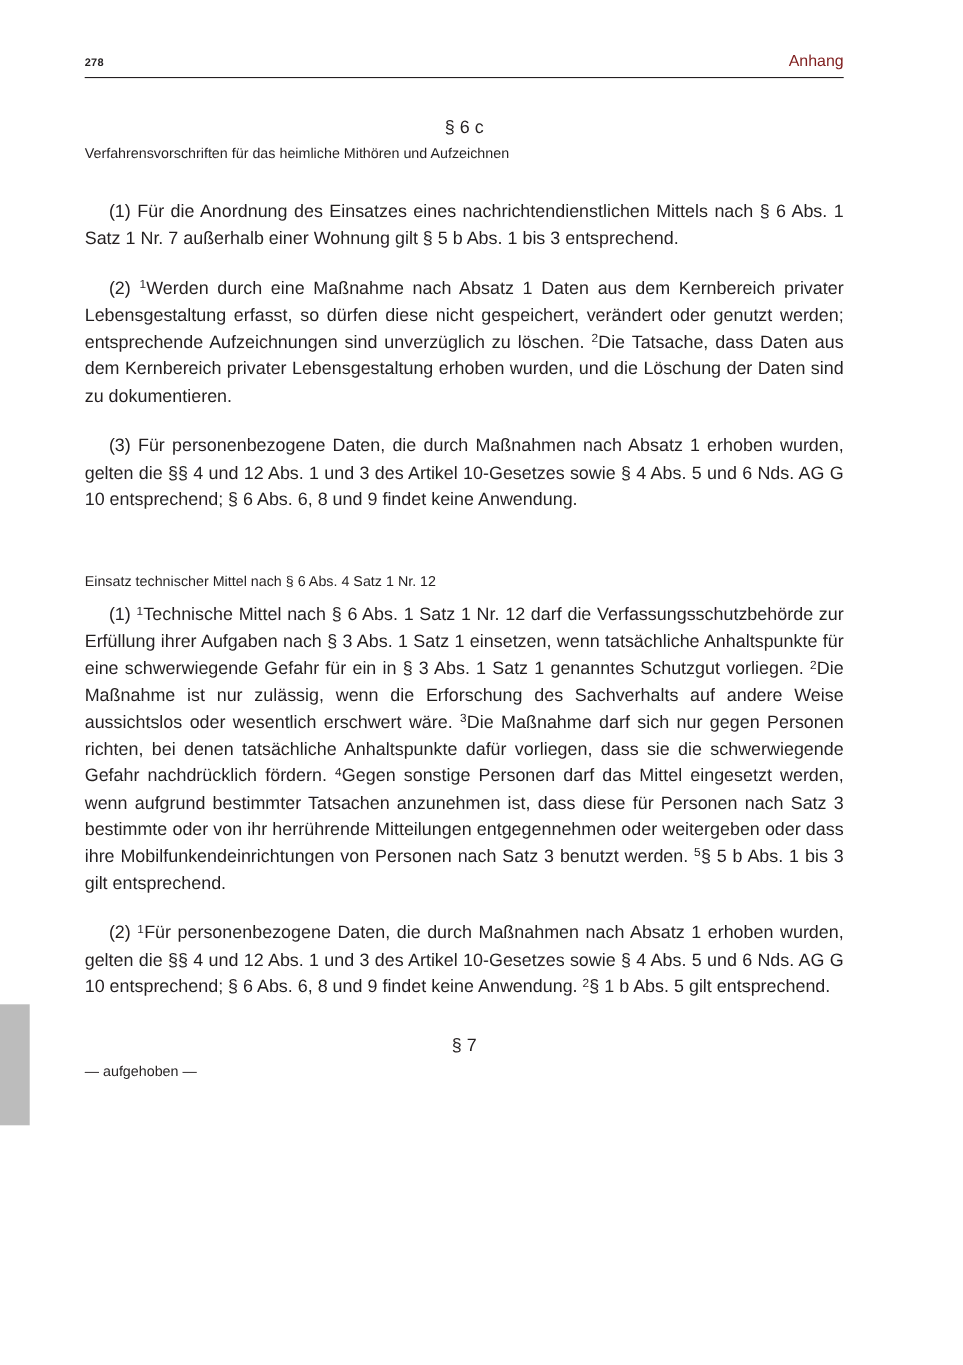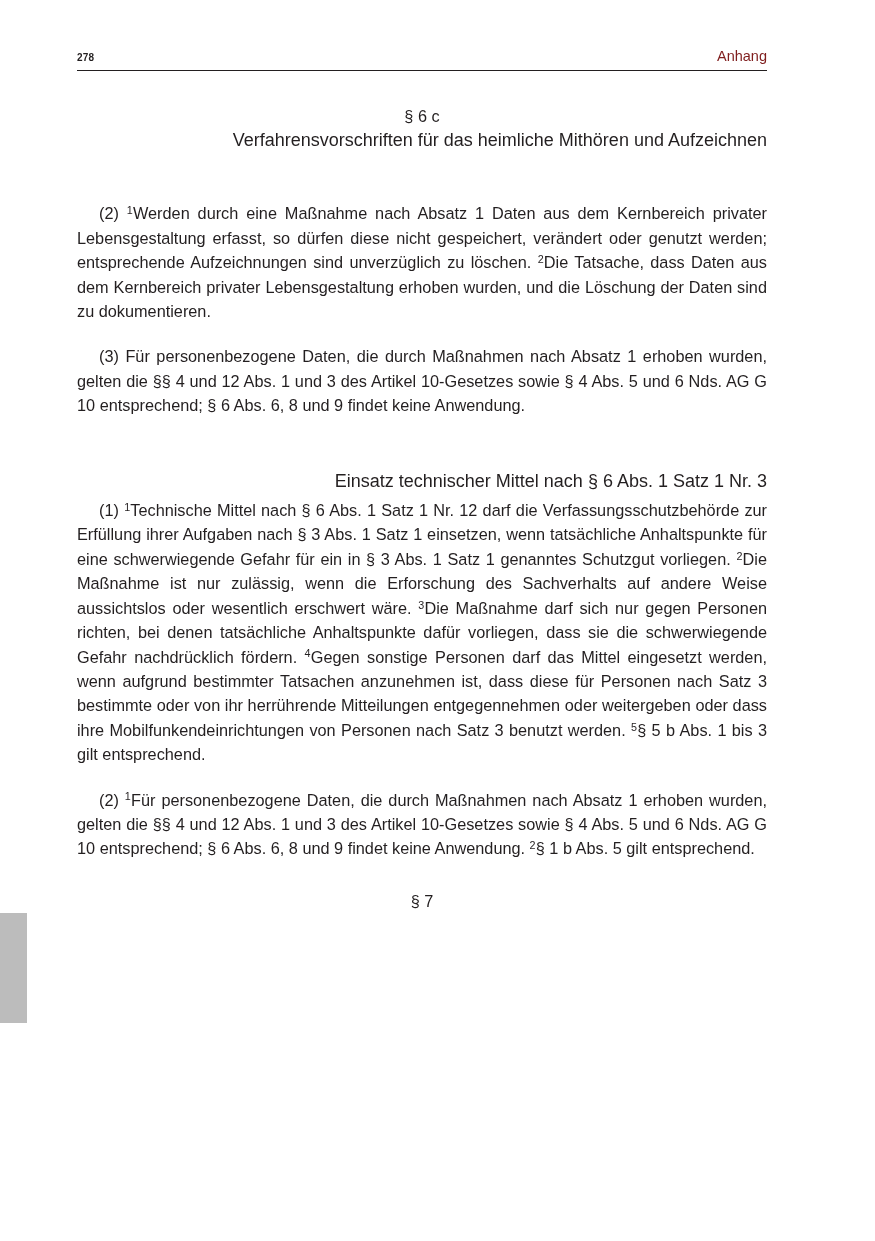--- a/index.html
+++ b/index.html
@@ -64,22 +64,22 @@
   }
 
   .sec-num {
     text-align: center;
     font-size: 16.3px;
     line-height: 24px;
     margin: 0;
     padding: 0;
   }
   .sec-title {
-    text-align: right;
-    font-size: 18px;
+    text-align: left;
+    font-size: 13px;
     line-height: 24.4px;
     margin: 0;
     padding: 0;
   }
 
   p.para {
     text-align: justify;
     text-justify: inter-word;
     font-size: 16.3px;
     line-height: 24.4px;
@@ -118,20 +118,24 @@
     <span class="running-title">Anhang</span>
   </div>
 
   <div class="content">
 
     <div class="sec-num">§ 6 c</div>
     <div class="sec-title">Verfahrensvorschriften für das heimliche Mithören und Aufzeichnen</div>
 
     <div class="sp-after-title"></div>
 
+    <p class="para indent">
+      <span class="nowrap">(1)</span>
+      <span>Für die Anordnung des Einsatzes eines nachrichtendienstlichen Mittels nach § 6 Abs. 1 Satz 1 Nr. 7 außerhalb einer Wohnung gilt § 5 b Abs. 1 bis 3 entsprechend.</span>
+    </p>
 
     <div class="sp-para"></div>
 
     <p class="para indent">
       <span class="nowrap">(2)</span>
       <sup class="sent">1</sup><span>Werden durch eine Maßnahme nach Absatz 1 Daten aus dem Kernbereich privater Lebensgestaltung erfasst, so dürfen diese nicht gespeichert, verändert oder genutzt werden; entsprechende Aufzeichnungen sind unverzüglich zu löschen.</span>
       <sup class="sent">2</sup><span>Die Tatsache, dass Daten aus dem Kernbereich privater Lebensgestaltung erhoben wurden, und die Löschung der Daten sind zu dokumentieren.</span>
     </p>
 
     <div class="sp-para"></div>
@@ -139,21 +143,21 @@
     <p class="para indent">
       <span class="nowrap">(3)</span>
       <span>Für personenbezogene Daten, die durch Maßnahmen nach Absatz 1 erhoben wurden, gelten die §§ 4 und 12 Abs. 1 und 3 des Artikel 10-Gesetzes sowie § 4 Abs. 5 und 6 Nds. AG G 10 entsprechend; § 6 Abs. 6, 8 und 9 findet keine Anwendung.</span>
     </p>
 
     <div class="sp-para"></div>
 
 
     <div class="sp-before-sec"></div>
 
-    <div class="sec-title">Einsatz technischer Mittel nach § 6 Abs. 1 Satz 1 Nr. 3</div>
+    <div class="sec-title">Einsatz technischer Mittel nach § 6 Abs. 4 Satz 1 Nr. 12</div>
 
     <div class="sp-small"></div>
 
     <p class="para indent">
       <span class="nowrap">(1)</span>
       <sup class="sent">1</sup><span>Technische Mittel nach § 6 Abs. 1 Satz 1 Nr. 12 darf die Verfassungsschutzbehörde zur Erfüllung ihrer Aufgaben nach § 3 Abs. 1 Satz 1 einsetzen, wenn tatsächliche Anhaltspunkte für eine schwerwiegende Gefahr für ein in § 3 Abs. 1 Satz 1 genanntes Schutzgut vorliegen.</span>
       <sup class="sent">2</sup><span>Die Maßnahme ist nur zulässig, wenn die Erforschung des Sachverhalts auf andere Weise aussichtslos oder wesentlich erschwert wäre.</span>
       <sup class="sent">3</sup><span>Die Maßnahme darf sich nur gegen Personen richten, bei denen tatsächliche Anhaltspunkte dafür vorliegen, dass sie die schwerwiegende Gefahr nachdrücklich fördern.</span>
       <sup class="sent">4</sup><span>Gegen sonstige Personen darf das Mittel eingesetzt werden, wenn aufgrund bestimmter Tatsachen anzunehmen ist, dass diese für Personen nach Satz 3 bestimmte oder von ihr herrührende Mitteilungen entgegennehmen oder weitergeben oder dass ihre Mobilfunkendeinrichtungen von Personen nach Satz 3 benutzt werden.</span>
       <sup class="sent">5</sup><span>§ 5 b Abs. 1 bis 3 gilt entsprechend.</span>
@@ -163,15 +167,16 @@
 
     <p class="para indent">
       <span class="nowrap">(2)</span>
       <sup class="sent">1</sup><span>Für personenbezogene Daten, die durch Maßnahmen nach Absatz 1 erhoben wurden, gelten die §§ 4 und 12 Abs. 1 und 3 des Artikel 10-Gesetzes sowie § 4 Abs. 5 und 6 Nds. AG G 10 entsprechend; § 6 Abs. 6, 8 und 9 findet keine Anwendung.</span>
       <sup class="sent">2</sup><span>§ 1 b Abs. 5 gilt entsprechend.</span>
     </p>
 
     <div class="sp-sec7"></div>
 
     <div class="sec-num">§ 7</div>
+    <div class="sec-title">— aufgehoben —</div>
 
   </div>
 </div>
 
 </body></html>

